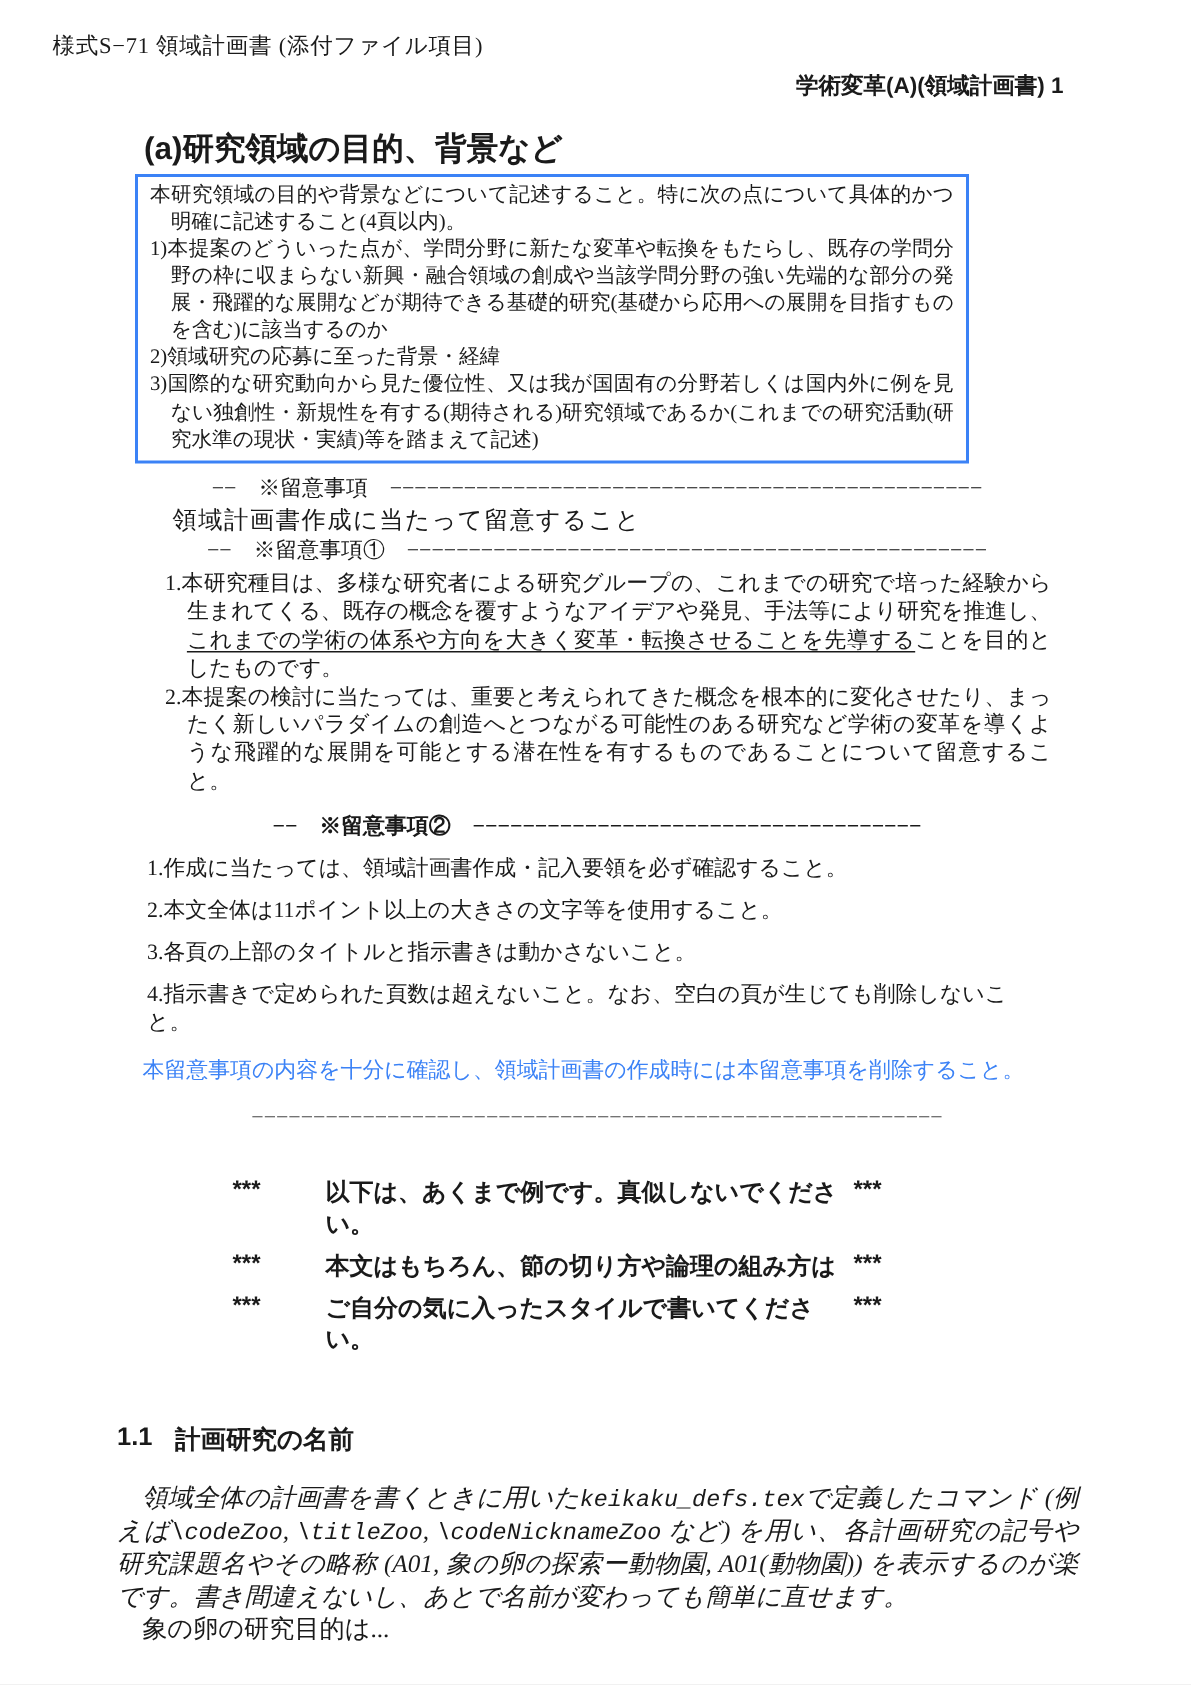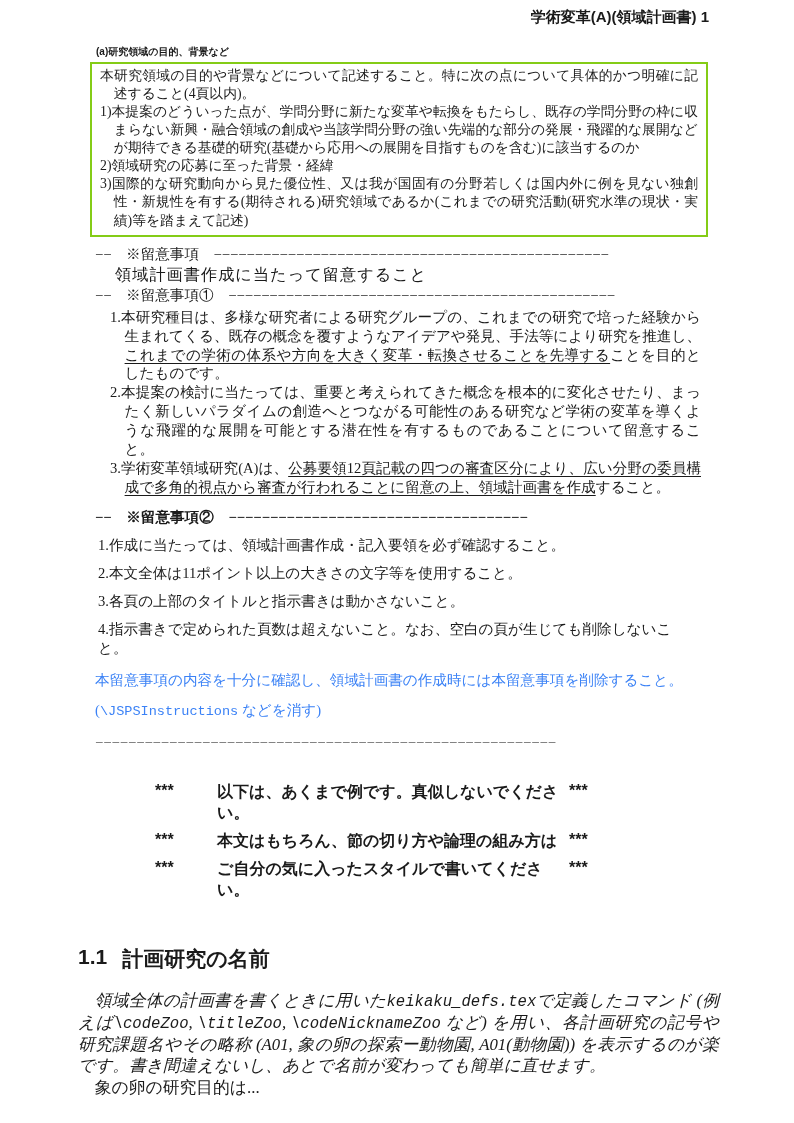--- a/index.html
+++ b/index.html
@@ -16,31 +16,31 @@
   .hdr-left { margin:21px 0 0 35px; font-size:15px; letter-spacing:0.5px; }
   .hdr-right {
     margin:8px 85px 0 0; text-align:right;
     font-family:"Liberation Sans","DejaVu Sans",sans-serif;
     font-weight:bold; font-size:15px;
   }
   .content { margin-left:78px; width:641px; }
   .sec-a-title {
     margin:18px 0 3px 18px;
     font-family:"Liberation Sans","DejaVu Sans",sans-serif;
-    font-weight:bold; font-size:10px;
+    font-weight:bold; font-size:21px;
   }
   .rule-box {
-    margin-left:12px; width:618px;
-    border:2px solid #84cc16;
+    margin-left:12px; width:556px;
+    border:2px solid #3b82f6;
     padding:3px 8px 5px 8px;
     font-size:13.8px; line-height:1.31;
   }
   .rule-box .bx-item { padding-left:1em; text-indent:-1em; text-align:justify; }
   .notes { font-size:14.6px; line-height:1.30; }
-  .dash-line { margin-left:17px; white-space:nowrap; overflow:hidden; width:606px; }
+  .dash-line { margin-left:17px; white-space:nowrap; overflow:hidden; width:606px;text-align:center; }
   .rule1 { margin-top:8px; }
   .notes-title { margin-left:37px; font-size:16.2px; margin-top:1px; letter-spacing:1px; }
   .nlist { margin-left:32px; width:591px; margin-top:3px; }
   .nlist .n-item { padding-left:1em; text-indent:-1em; text-align:justify; }
   .rule3 { margin-top:11px;font-weight:bold; }
   .nlist2 { margin-left:20px; width:591px; margin-top:4px; }
   .nlist2 .n-item { margin-top:9px; }
   .red { color:#3b82f6; }
   .red1 { margin:13px 0 0 17px; font-size:14.6px; }
   .red2 { margin:11px 0 0 17px; font-size:14.6px; }
@@ -51,32 +51,33 @@
     margin:30px 0 0 77px;
     font-family:"Liberation Sans","DejaVu Sans",sans-serif;
     font-weight:bold; font-size:16px;
   }
   .star-row { display:flex; margin-bottom:7px; }
   .star-l { width:62px; }
   .star-t { width:352px; }
   .sec11 {
     margin-top:44px;
     font-family:"Liberation Sans","DejaVu Sans",sans-serif;
-    font-weight:bold; font-size:21px;
+    font-weight:bold; font-size:17px;
     display:flex; gap:15px;
   }
   .body-text { font-size:16.8px; line-height:1.285; }
   .para1 { margin-top:17px; text-align:justify; text-indent:1em;font-style:italic; }
   .short-line { text-indent:1em; }
 </style>
 </head>
 <body>
 
 <div class="page">
 
+  <div class="hdr-left">様式S−71 領域計画書 (添付ファイル項目)</div>
   <div class="hdr-right">学術変革(A)(領域計画書) 1</div>
 
   <div class="content">
 
     <div class="sec-a-title">(a)研究領域の目的、背景など</div>
 
     <div class="rule-box">
       <div class="bx-item">本研究領域の目的や背景などについて記述すること。特に次の点について具体的かつ明確に記述すること(4頁以内)。</div>
       <div class="bx-item">1)本提案のどういった点が、学問分野に新たな変革や転換をもたらし、既存の学問分野の枠に収まらない新興・融合領域の創成や当該学問分野の強い先端的な部分の発展・飛躍的な展開などが期待できる基礎的研究(基礎から応用への展開を目指すものを含む)に該当するのか</div>
       <div class="bx-item">2)領域研究の応募に至った背景・経緯</div>
@@ -84,34 +85,32 @@
     </div>
 
     <div class="notes">
       <div class="dash-line rule1">−−　※留意事項　−−−−−−−−−−−−−−−−−−−−−−−−−−−−−−−−−−−−−−−−−−−−−−−−</div>
       <div class="notes-title">領域計画書作成に当たって留意すること</div>
       <div class="dash-line">−−　※留意事項①　−−−−−−−−−−−−−−−−−−−−−−−−−−−−−−−−−−−−−−−−−−−−−−−</div>
 
       <div class="nlist">
         <div class="n-item"><span>1.本研究種目は、多様な研究者による研究グループの、これまでの研究で培った経験から生まれてくる、既存の概念を覆すようなアイデアや発見、手法等により研究を推進し、</span><span class="ul">これまでの学術の体系や方向を大きく変革・転換させることを先導する</span><span>ことを目的としたものです。</span></div>
         <div class="n-item">2.本提案の検討に当たっては、重要と考えられてきた概念を根本的に変化させたり、まったく新しいパラダイムの創造へとつながる可能性のある研究など学術の変革を導くような飛躍的な展開を可能とする潜在性を有するものであることについて留意すること。</div>
-        <div class="n-item"><span>3.学術変革領域研究(A)は、</span><span class="ul">公募要領12頁記載の四つの審査区分により、広い分野の委員構成で多角的視点から審査が行われることに留意の上、領域計画書を作成</span><span>すること。</span></div>
       </div>
 
       <div class="dash-line rule3">−−　※留意事項②　−−−−−−−−−−−−−−−−−−−−−−−−−−−−−−−−−−−−</div>
 
       <div class="nlist2">
         <div class="n-item">1.作成に当たっては、領域計画書作成・記入要領を必ず確認すること。</div>
         <div class="n-item">2.本文全体は11ポイント以上の大きさの文字等を使用すること。</div>
         <div class="n-item">3.各頁の上部のタイトルと指示書きは動かさないこと。</div>
         <div class="n-item">4.指示書きで定められた頁数は超えないこと。なお、空白の頁が生じても削除しないこと。</div>
       </div>
 
       <div class="red red1">本留意事項の内容を十分に確認し、領域計画書の作成時には本留意事項を削除すること。</div>
-      <div class="red red2"><span>(</span><span class="mono">\JSPSInstructions</span><span> などを消す)</span></div>
       <div class="dash-line sep-gray">−−−−−−−−−−−−−−−−−−−−−−−−−−−−−−−−−−−−−−−−−−−−−−−−−−−−−−−−</div>
     </div>
 
     <div class="stars">
       <div class="star-row">
           <span class="star-l">***</span>
           <span class="star-t">以下は、あくまで例です。真似しないでください。</span>
           <span>***</span>
         </div>
       <div class="star-row">

